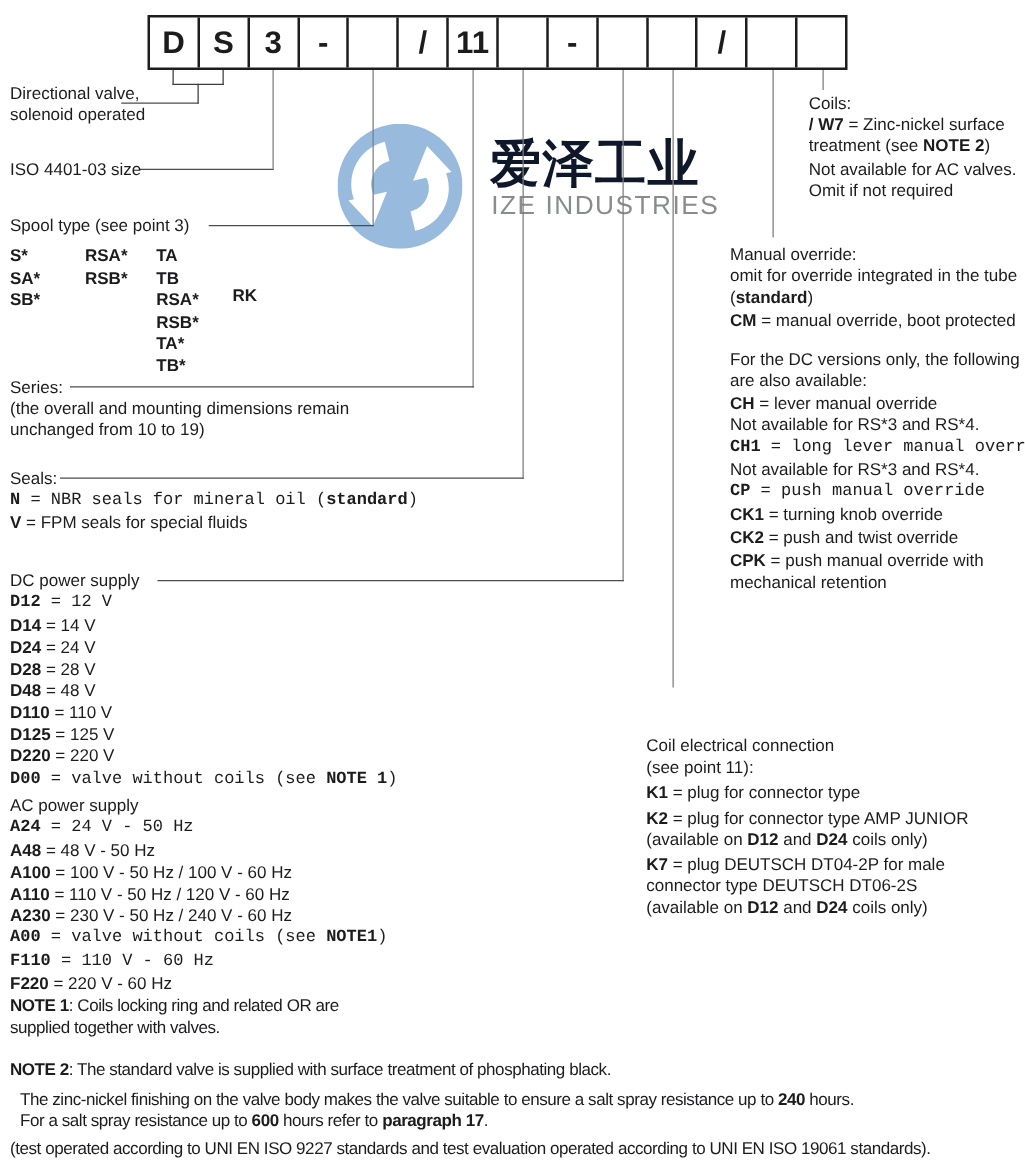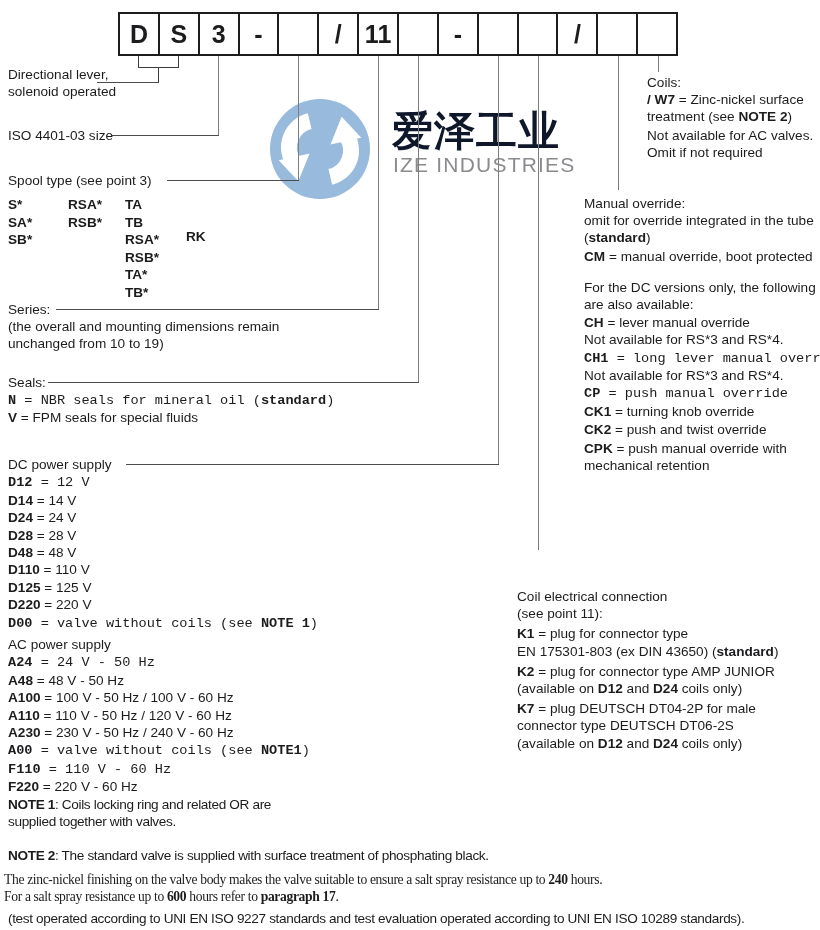--- a/index.html
+++ b/index.html
@@ -83,21 +83,21 @@
   <div class="hl" style="left:48px;top:382px;width:371px;"></div>
 
   <div class="vl" style="left:498px;top:56px;height:409px;"></div>
   <div class="hl" style="left:126px;top:464px;width:373px;"></div>
 
   <div class="vl" style="left:538px;top:56px;height:494px;"></div>
   <div class="vl" style="left:618px;top:56px;height:134px;"></div>
   <div class="vl" style="left:658px;top:56px;height:16px;"></div>
 
   <div class="t" style="left:8px;top:66px;">
-      <div>Directional lever,</div>
+      <div>Directional valve,</div>
       <div>solenoid operated</div>
     </div>
 
   <div class="t" style="left:8px;top:127px;">ISO 4401-03 size</div>
 
   <div class="t" style="left:8px;top:172px;">Spool type (see point 3)</div>
   <div class="t spool-grid" style="left:8px;top:196px;">
     <div class="spool-col1">
         <div>S*</div>
         <div>SA*</div>
@@ -182,35 +182,34 @@
     <div class="gap-xs"><span class="bold">CK1</span><span> = turning knob override</span></div>
     <div class="gap-xs"><span class="bold">CK2</span><span> = push and twist override</span></div>
     <div class="gap-xs"><span class="bold">CPK</span><span> = push manual override with</span></div>
     <div><span>mechanical retention</span></div>
   </div>
 
   <div class="t" style="left:517px;top:588px;">
     <div><span>Coil electrical connection</span></div>
     <div><span>(see point 11):</span></div>
     <div class="gap-md"><span class="bold">K1</span><span> = plug for connector type</span></div>
-    <div><span>EN 175301-803 (ex DIN 43650) (</span><span class="bold">standard</span><span>)</span></div>
     <div class="gap-md"><span class="bold">K2</span><span> = plug for connector type AMP JUNIOR</span></div>
     <div><span>(available on </span><span class="bold">D12</span><span> and </span><span class="bold">D24</span><span> coils only)</span></div>
     <div class="gap-md"><span class="bold">K7</span><span> = plug DEUTSCH DT04-2P for male</span></div>
     <div><span>connector type DEUTSCH DT06-2S</span></div>
     <div><span>(available on </span><span class="bold">D12</span><span> and </span><span class="bold">D24</span><span> coils only)</span></div>
   </div>
 
   <div class="t cond" style="left:8px;top:796px;line-height:17px;">
     <div><span class="bold">NOTE 1</span><span>: Coils locking ring and related OR are</span></div>
     <div><span>supplied together with valves.</span></div>
   </div>
 
   <div class="t cond" style="left:8px;top:847px;"><span class="bold">NOTE 2</span><span>: The standard valve is supplied with surface treatment of phosphating black.</span></div>
 
-  <div class="t cond" style="left:4px;top:871px;line-height:17.2px;font-family:Liberation Serif, serif;">
+  <div class="t cond" style="left:16px;top:871px;line-height:17.2px;">
     <div><span>The zinc-nickel finishing on the valve body makes the valve suitable to ensure a salt spray resistance up to </span><span class="bold">240</span><span> hours.</span></div>
     <div><span>For a salt spray resistance up to </span><span class="bold">600</span><span> hours refer to </span><span class="bold">paragraph 17</span><span>.</span></div>
   </div>
 
-  <div class="t cond" style="left:8px;top:910px;"><span>(test operated according to UNI EN ISO 9227 standards and test evaluation operated according to UNI EN ISO 10289 standards).</span></div>
+  <div class="t cond" style="left:8px;top:910px;"><span>(test operated according to UNI EN ISO 9227 standards and test evaluation operated according to UNI EN ISO 19061 standards).</span></div>
 
 </div>
 
 </body></html>

